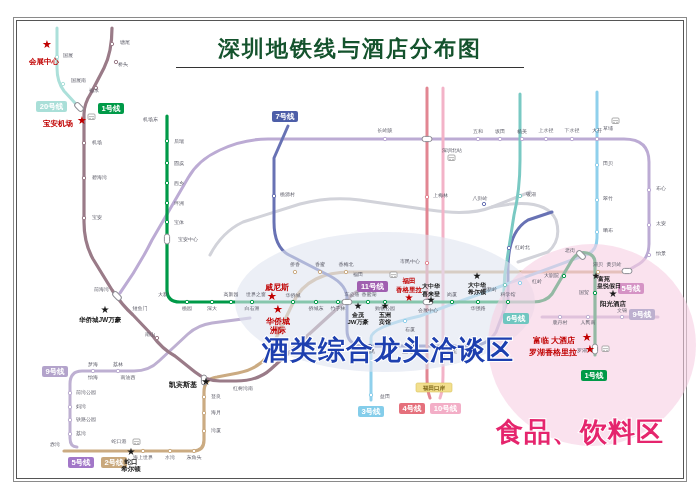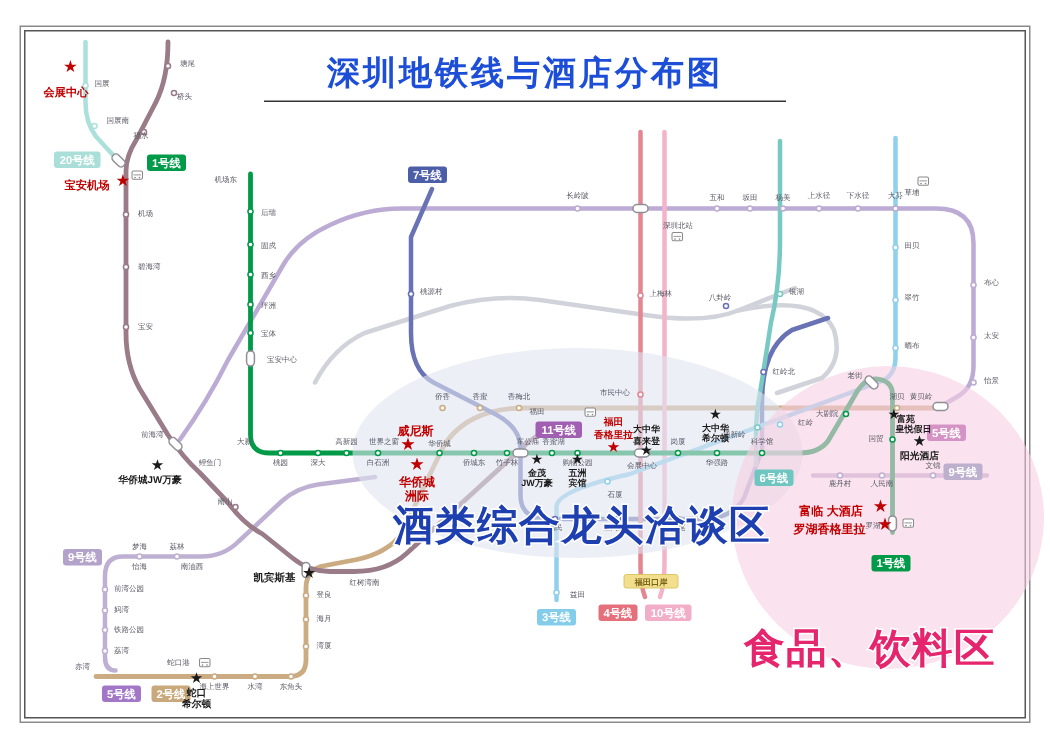--- a/index.html
+++ b/index.html
@@ -12,21 +12,21 @@
     position:absolute;left:16px;top:20px;right:16px;bottom:16px;
     border:1px solid #555;outline:1px solid #8a8a8a;outline-offset:2px;
     background:#fff;
   }
   .title{
     position:absolute;top:34px;left:0;width:700px;text-align:center;z-index:30;
   }
   .title span{
     display:inline-block;
     font-family:Liberation Mono, monospace;
-    font-weight:700;font-size:22px;letter-spacing:2px;color:#1d4ed8;
+    font-weight:700;font-size:22px;letter-spacing:2px;color:#14532d;
     border-bottom:1px solid #333;padding:0 42px 3px 42px;
   }
   svg.map{position:absolute;left:0;top:0;width:700px;height:495px;z-index:10;}
 </style>
 </head>
 <body>
 
 <div class="frame"></div>
 
 <div class="title">

